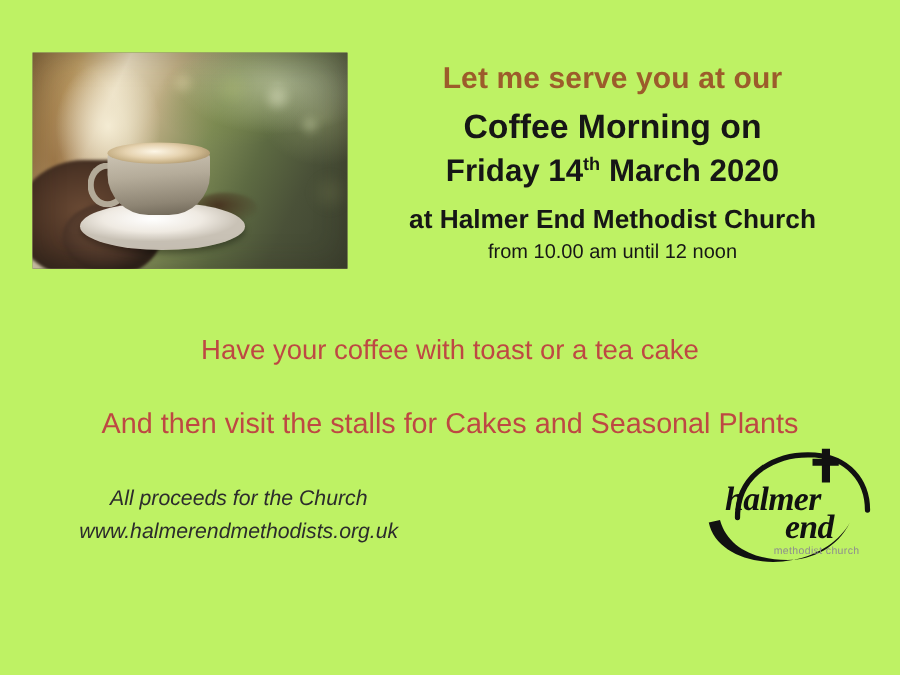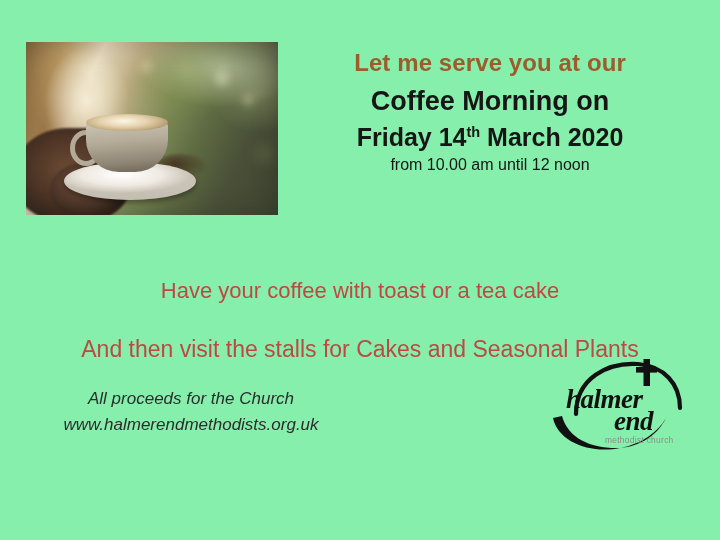--- a/index.html
+++ b/index.html
@@ -4,21 +4,21 @@
 <style>
   html, body {
     margin: 0;
     padding: 0;
     background: #ffffff;
   }
   #poster {
     position: relative;
     width: 720px;
     height: 540px;
-    background: #86efac;
+    background: #bef264;
     overflow: hidden;
     font-family: "Liberation Sans", sans-serif;
     -webkit-font-smoothing: antialiased;
   }
 
   
   .photo {
     position: absolute;
     left: 26px;
     top: 42px;
@@ -182,21 +182,21 @@
     font-size: 16px;
     font-weight: normal;
     color: #161616;
     line-height: 1.42;
   }
 
   
   .red-block {
     position: absolute;
     left: 0;
-    top: 278px;
+    top: 267px;
     width: 720px;
     text-align: center;
   }
   .red-line {
     color: #be4843;
     font-size: 22px;
     font-weight: normal;
     line-height: 1.2;
   }
   .red-line.second {
@@ -215,21 +215,21 @@
   }
   .footer-line {
     font-size: 17px;
     line-height: 1.52;
     font-style: italic;
   }
 
   
   .logo {
     position: absolute;
-    left: 546px;
+    left: 560px;
     top: 358px;
     width: 148px;
     height: 92px;
   }
   .logo svg { display: block; width: 148px; height: 92px; }
 </style>
 </head>
 <body>
 
 <div id="poster">
@@ -244,20 +244,21 @@
     <div class="handle"></div>
     <div class="cup"></div>
     <div class="crema"></div>
     <div class="grain"></div>
   </div>
 
   <div class="headline-block">
     <div class="line-serve">Let me serve you at our</div>
     <div class="line-coffee">Coffee Morning on</div>
     <div class="line-date"><span>Friday 14</span><sup>th</sup><span> March 2020</span></div>
+    <div class="line-venue">at Halmer End Methodist Church</div>
     <div class="line-time">from 10.00 am until 12 noon</div>
   </div>
 
   <div class="red-block">
     <div class="red-line">Have your coffee with toast or a tea cake</div>
     <div class="red-line second">And then visit the stalls for Cakes and Seasonal Plants</div>
   </div>
 
   <div class="footer-text">
     <div class="footer-line">All proceeds for the Church</div>

